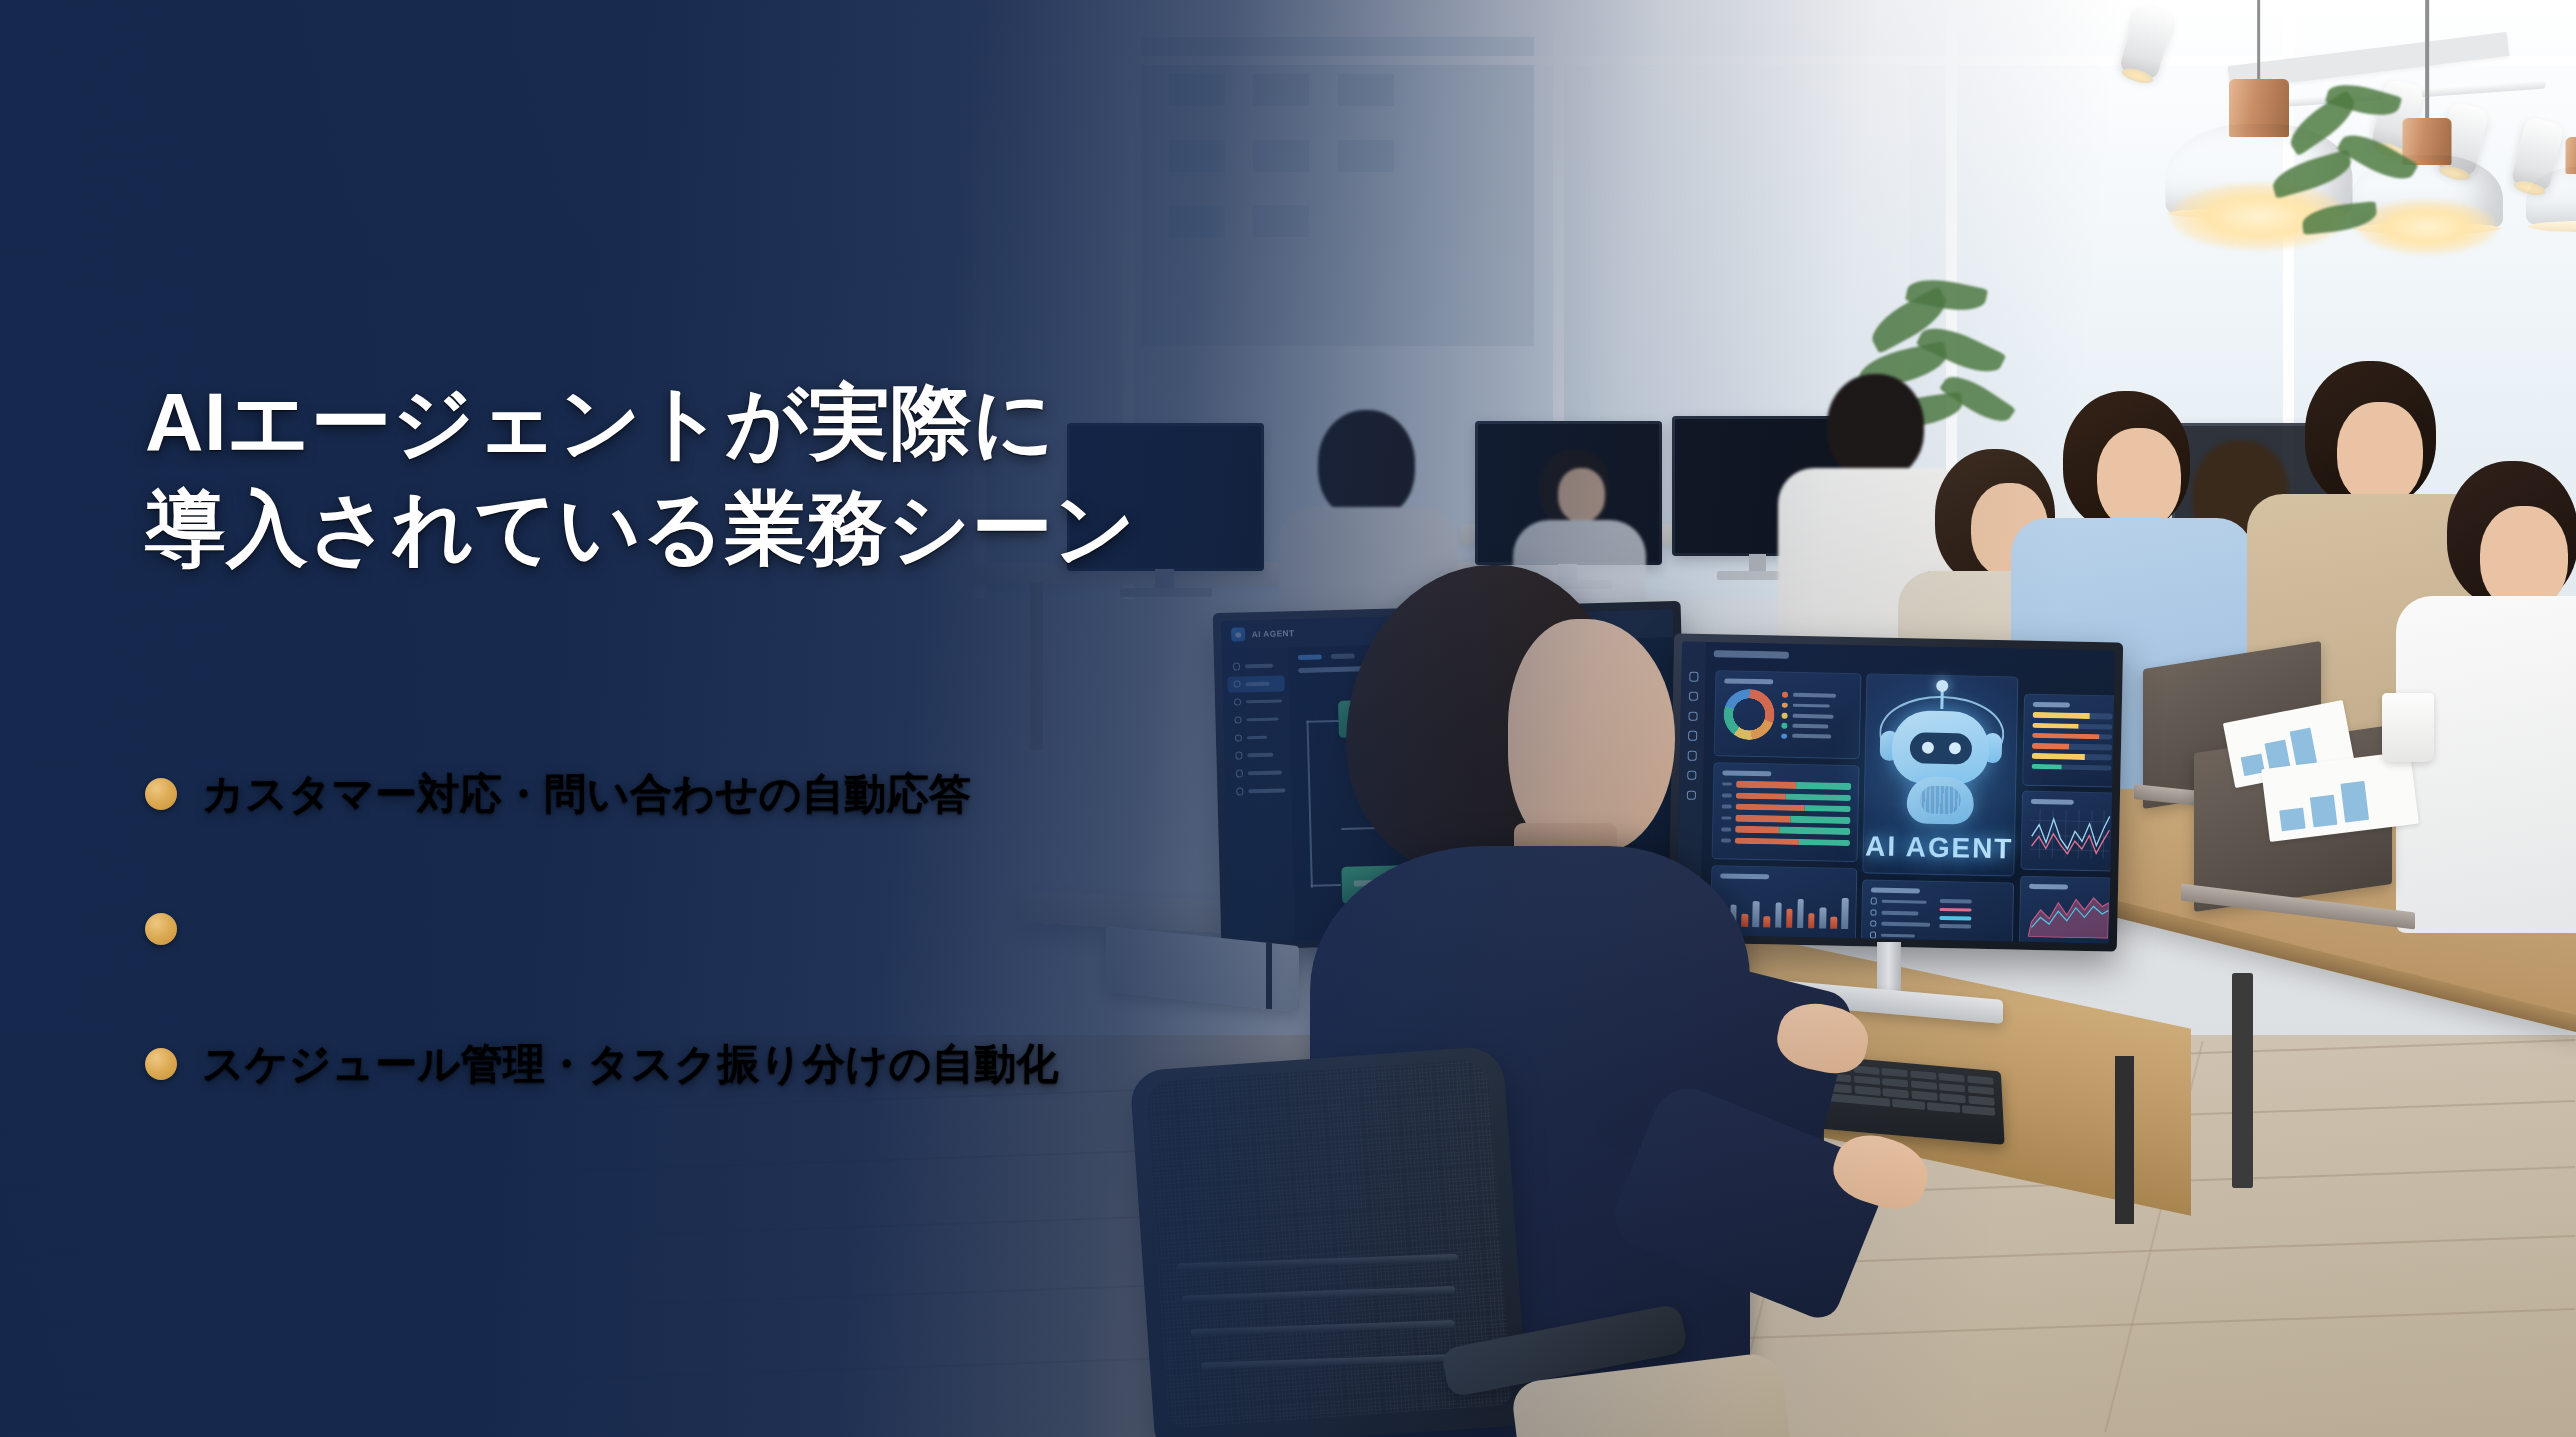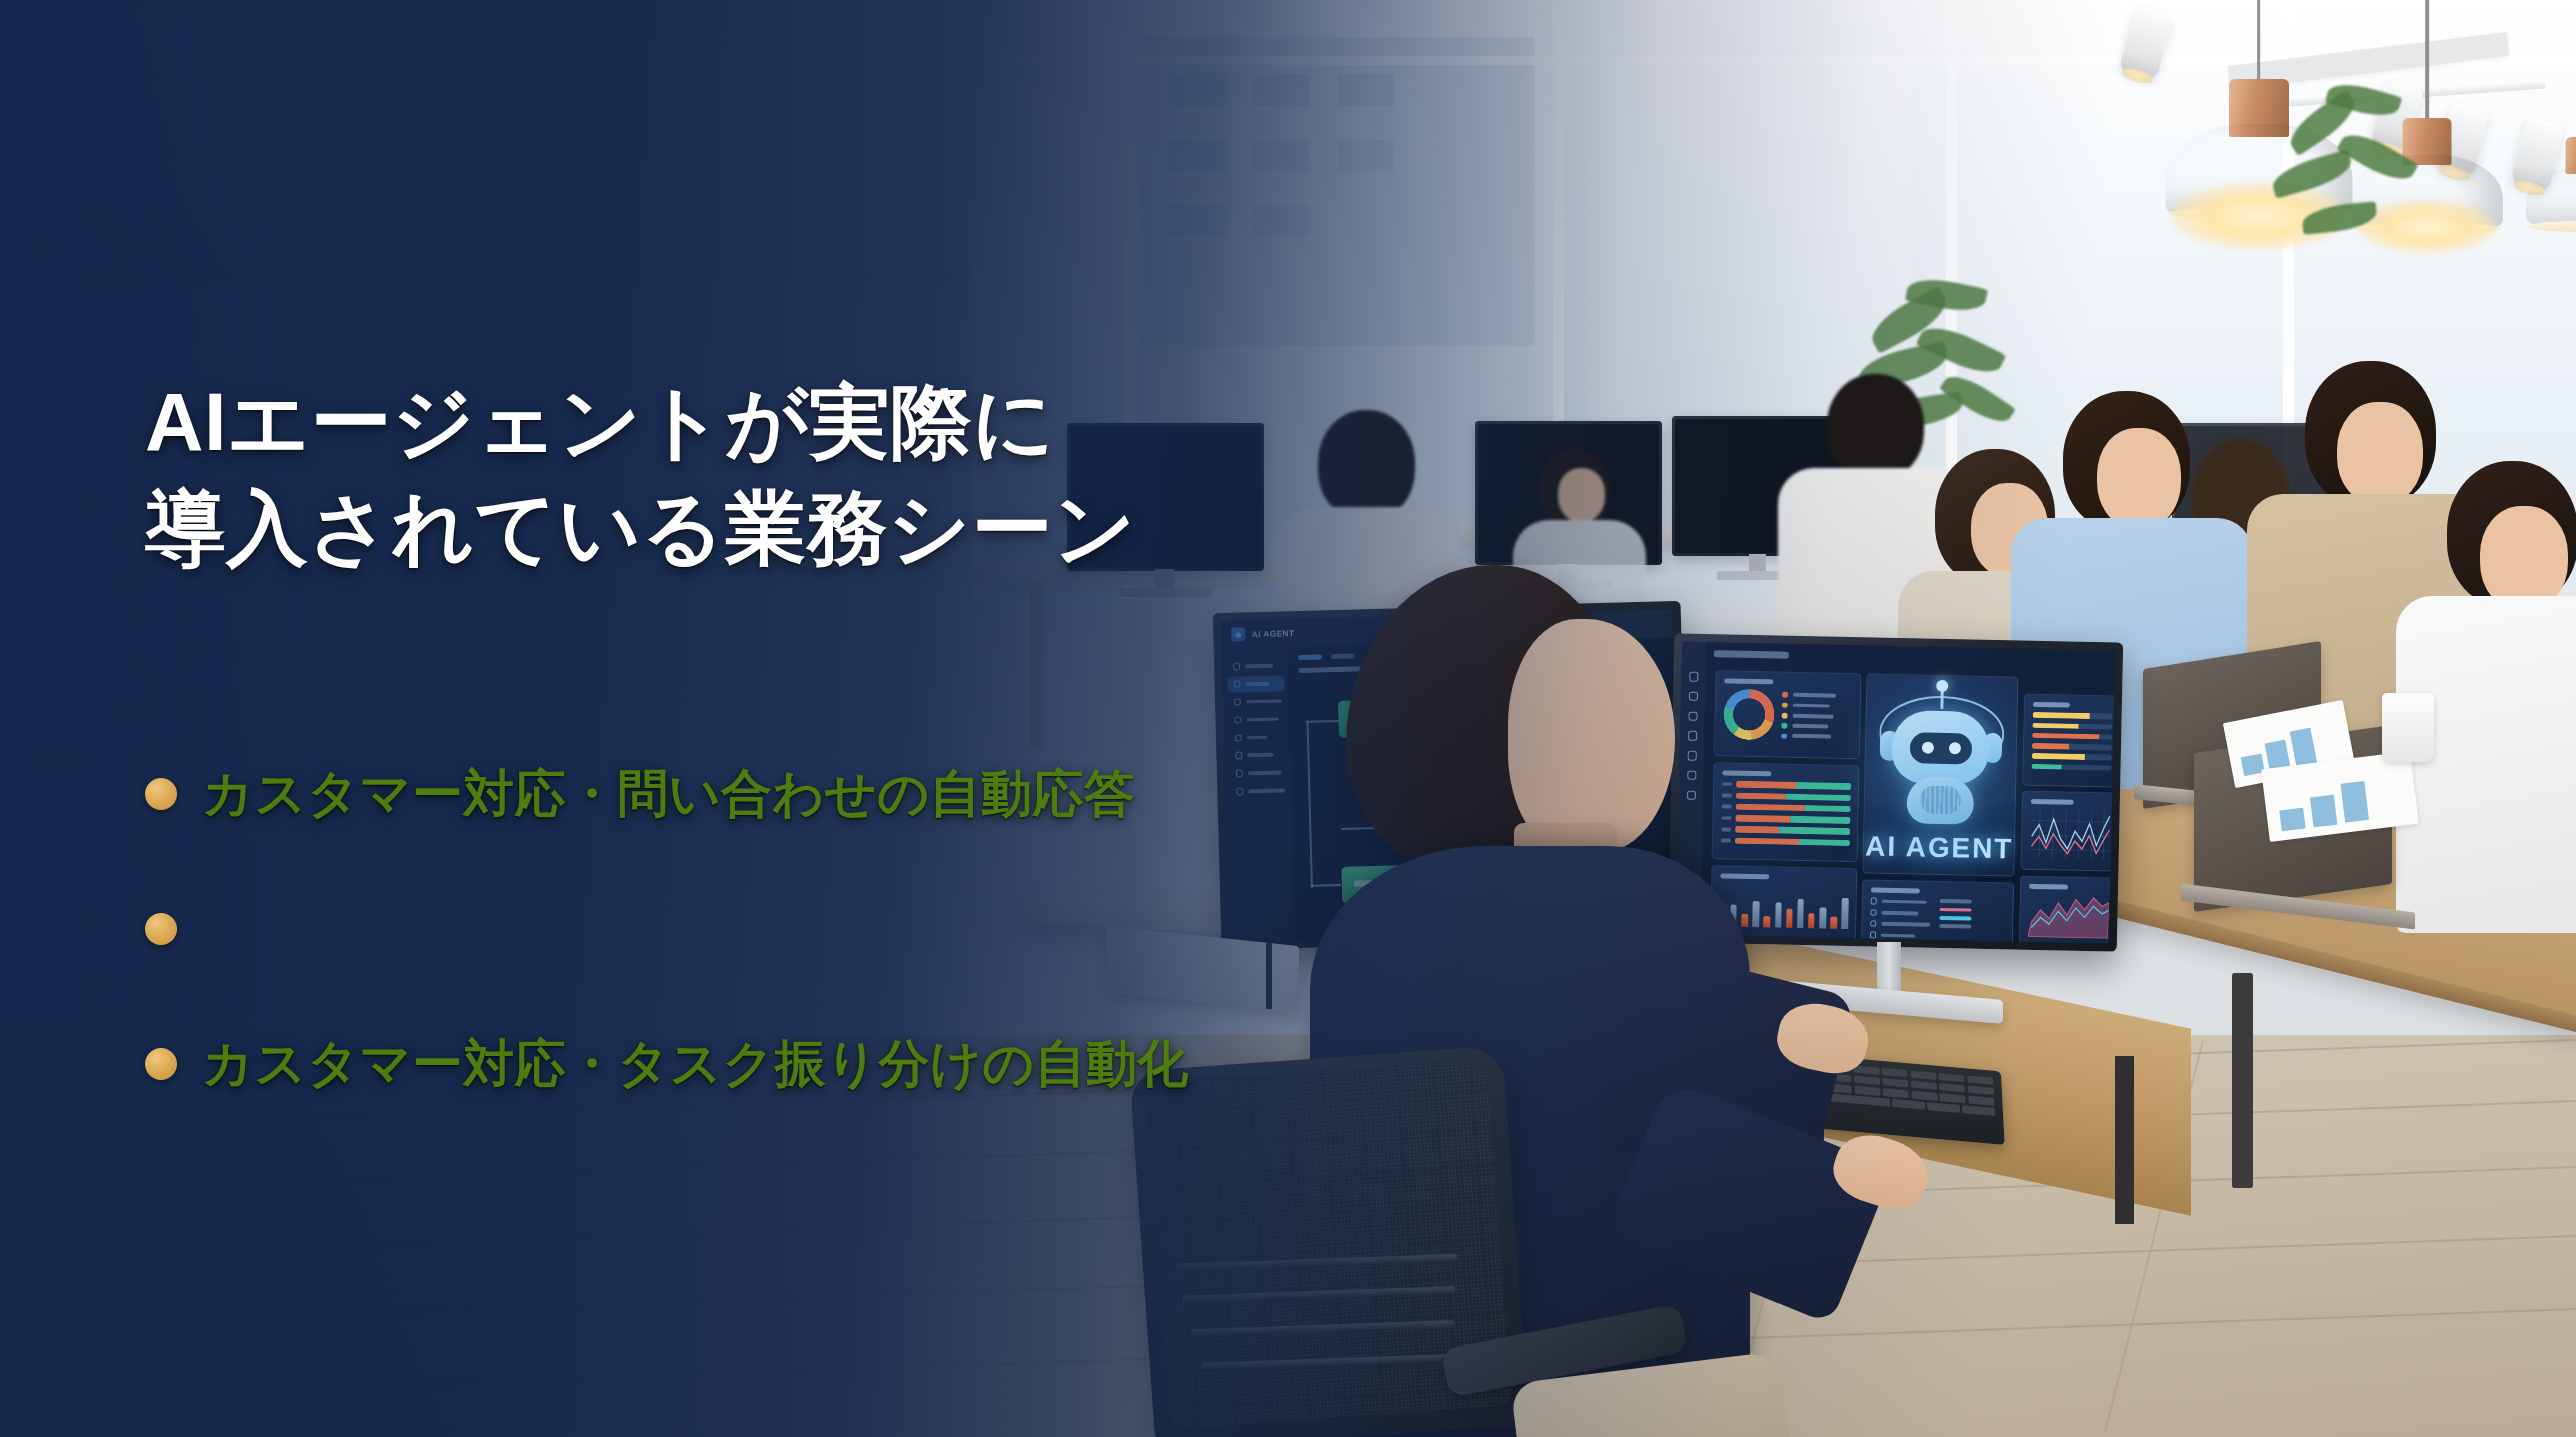--- a/index.html
+++ b/index.html
@@ -445,21 +445,21 @@
     display:flex;align-items:center;gap:25px;
     height:90px;margin-bottom:45px;
   }
   .bullet:last-child{margin-bottom:0;}
   .dot{
     width:32px;height:32px;border-radius:50%;flex:0 0 auto;
     background:radial-gradient(circle at 36% 32%,#efc781 0%,#dcab55 46%,#c79238 100%);
     box-shadow:0 1.9px 6.6px rgba(0,0,0,.45);
   }
   .btxt{
-    color:#4d7c0f;font-weight:bold;font-size:51px;letter-spacing:0.3px;
+    color:#000000;font-weight:bold;font-size:42px;letter-spacing:0.3px;
     text-shadow:0 2.8px 10.3px rgba(0,0,0,.6),0 0.9px 1.9px rgba(0,0,0,.75);
     white-space:nowrap;
   }
 </style>
 </head>
 <body>
 
 <div class="stage">
 
   <div class="photo">
@@ -1057,20 +1057,20 @@
         <span class="dot"></span>
         <span class="btxt">カスタマー対応・問い合わせの自動応答</span>
       </div>
 
       <div class="bullet">
         <span class="dot"></span>
       </div>
 
       <div class="bullet">
         <span class="dot"></span>
-        <span class="btxt">カスタマー対応・タスク振り分けの自動化</span>
+        <span class="btxt">スケジュール管理・タスク振り分けの自動化</span>
       </div>
 
     </div>
   </div>
 
 </div>
 
 
 </body></html>

